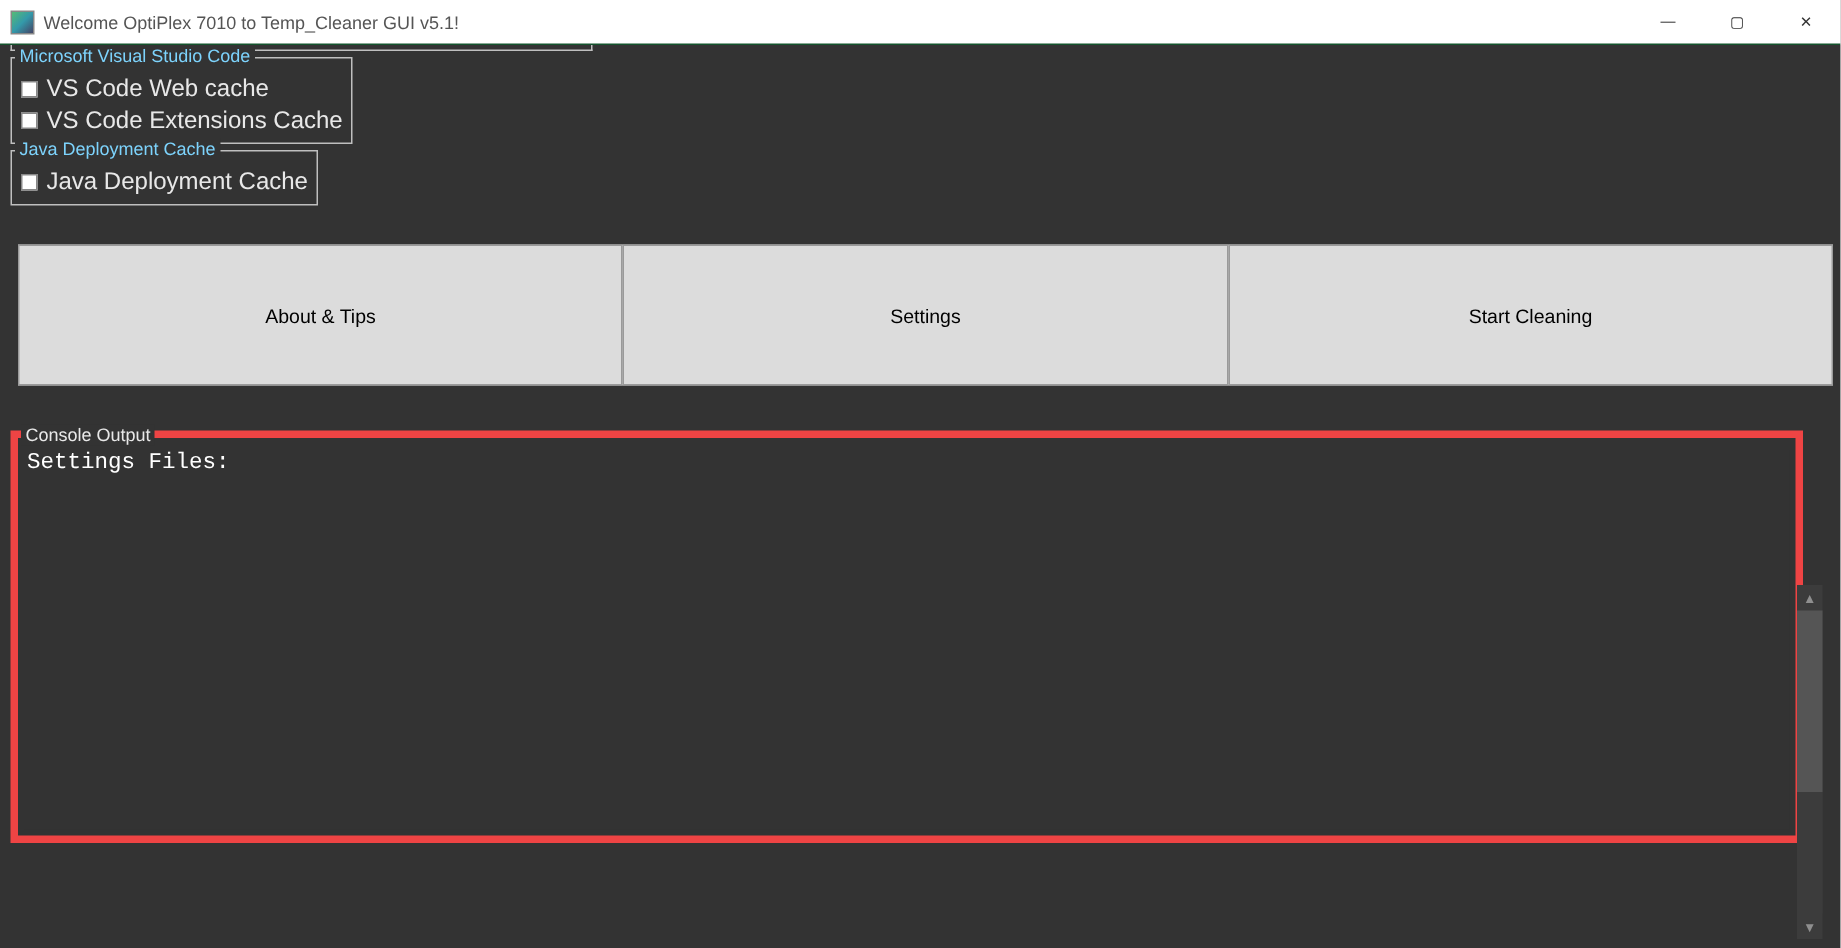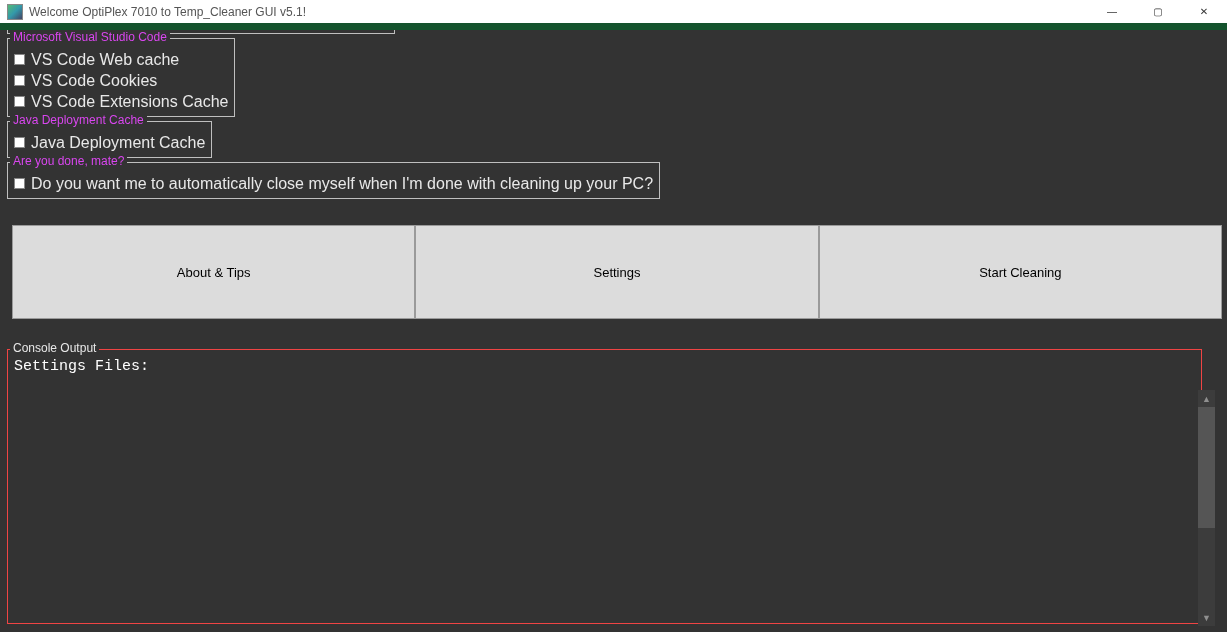--- a/index.html
+++ b/index.html
@@ -1,39 +1,39 @@
 <!DOCTYPE html>
 <html><head>
 <meta charset="utf-8">
 <style>
   * { box-sizing: border-box; margin: 0; padding: 0; }
   html, body { width: 1227px; height: 632px; overflow: hidden; font-family: "Segoe UI", Tahoma, sans-serif; font-size: 12px; color: #fff; background: #fff; }
-  .titlebar { height: 30px; background: #fff; display: flex; align-items: center; border-bottom: 7px solid #14532d; }
+  .titlebar { height: 30px; background: #fff; display: flex; align-items: center; border-bottom: 1px solid #14532d; }
   .titlebar .app-icon { width: 16px; height: 16px; margin: 0 6px 0 7px; background: linear-gradient(135deg,#5b7 0%,#39a 50%,#446 100%); border:1px solid #888; }
   .titlebar .title { color: #555; font-size: 12px; flex: 1; white-space: nowrap; overflow: hidden; }
   .win-controls { display: flex; height: 100%; }
   .win-btn { width: 46px; height: 100%; display: flex; align-items: center; justify-content: center; color: #333; font-family: "Segoe MDL2 Assets","Segoe UI Symbol",sans-serif; font-size: 10px; cursor: default; }
 
   .client { position: relative; width: 100%; height: 602px; background: #333333; color: #e8e8e8; overflow: hidden; }
   .inner { position: absolute; left: 7px; right: 0; top: -6px; width: calc(100% - 7px); }
 
   .truncated-top { border: 1px solid #bfbfbf; border-top: none; height: 10px; width: 388px; margin-bottom: 4px; }
 
   .groupbox { border: 1px solid #bfbfbf; position: relative; padding: 10px 6px 4px 6px; margin-bottom: 4px; display: inline-block; }
-  .groupbox > .legend { position: absolute; top: -9px; left: 2px; background: #333333; padding: 0 3px; font-size: 12px; color: #d946ef; white-space: nowrap; }
+  .groupbox > .legend { position: absolute; top: -9px; left: 2px; background: #333333; padding: 0 3px; font-size: 12px; color: #7dd3fc; white-space: nowrap; }
   .group-row { display:block; }
 
   .check-row { display: flex; align-items: center; height: 21px; }
   .check-box { width: 11px; height: 11px; background: #fff; border: 1px solid #888; margin-right: 6px; flex: none; }
   .check-label { font-size: 16px; color: #e8e8e8; white-space: nowrap; }
 
   .buttons-row { display: flex; padding: 18px 5px 8px 5px; margin-top: 4px; }
   .big-btn { flex: 1; height: 94px; background: #dcdcdc; border: 1px solid #9a9a9a; color: #000; font-size: 13px; display:flex; align-items:center; justify-content:center; cursor: default; }
 
-  .console-group { margin-top: 22px; border: 1px solid #ef4444; position: relative; padding: 8px 4px 4px 4px; height: 275px; width: calc(100% - 25px); margin-left: 0; margin-right: 25px; }
+  .console-group { margin-top: 22px; border: 5px solid #ef4444; position: relative; padding: 8px 4px 4px 4px; height: 275px; width: calc(100% - 25px); margin-left: 0; margin-right: 25px; }
   .console-group > .legend { position: absolute; top: -9px; left: 2px; background:#333333; padding:0 3px; font-size:12px; color:#e8e8e8; }
   .console-text { width: 100%; height: 100%; background: #333333; color: #fff; font-family: "Courier New", monospace; font-size: 15px; padding: 0 2px; white-space: pre; overflow: hidden; }
 
   .vscroll { position: absolute; right: 12px; top: 360px; bottom: 6px; width: 17px; background: #3c3c3c; display:flex; flex-direction:column; }
   .vscroll .arrow { height: 17px; display:flex; align-items:center; justify-content:center; color:#8f8f8f; font-size:9px; }
   .vscroll .track { flex:1; background:#3c3c3c; }
   .vscroll .thumb { height: 60%; background:#555; }
 
   .group-inline { display:inline-block; vertical-align:top; }
 </style>
@@ -57,48 +57,35 @@
 
     <div class="group-row">
       <div class="groupbox group-inline">
         <div class="legend">Microsoft Visual Studio Code</div>
         <div class="check-row">
           <div class="check-box"></div>
           <div class="check-label">VS Code Web cache</div>
         </div>
         <div class="check-row">
           <div class="check-box"></div>
-          <div class="check-label">VS Code Cookies</div>
-        </div>
-        <div class="check-row">
-          <div class="check-box"></div>
           <div class="check-label">VS Code Extensions Cache</div>
         </div>
       </div>
     </div>
 
     <div class="group-row">
       <div class="groupbox group-inline">
         <div class="legend">Java Deployment Cache</div>
         <div class="check-row">
           <div class="check-box"></div>
           <div class="check-label">Java Deployment Cache</div>
         </div>
       </div>
     </div>
 
-    <div class="group-row">
-      <div class="groupbox group-inline">
-        <div class="legend">Are you done, mate?</div>
-        <div class="check-row">
-          <div class="check-box"></div>
-          <div class="check-label">Do you want me to automatically close myself when I'm done with cleaning up your PC?</div>
-        </div>
-      </div>
-    </div>
 
     <div class="buttons-row">
       <div class="big-btn">About &amp; Tips</div>
       <div class="big-btn">Settings</div>
       <div class="big-btn">Start Cleaning</div>
     </div>
 
     <div class="console-group">
       <div class="legend">Console Output</div>
       <div class="console-text">Settings Files:</div>

